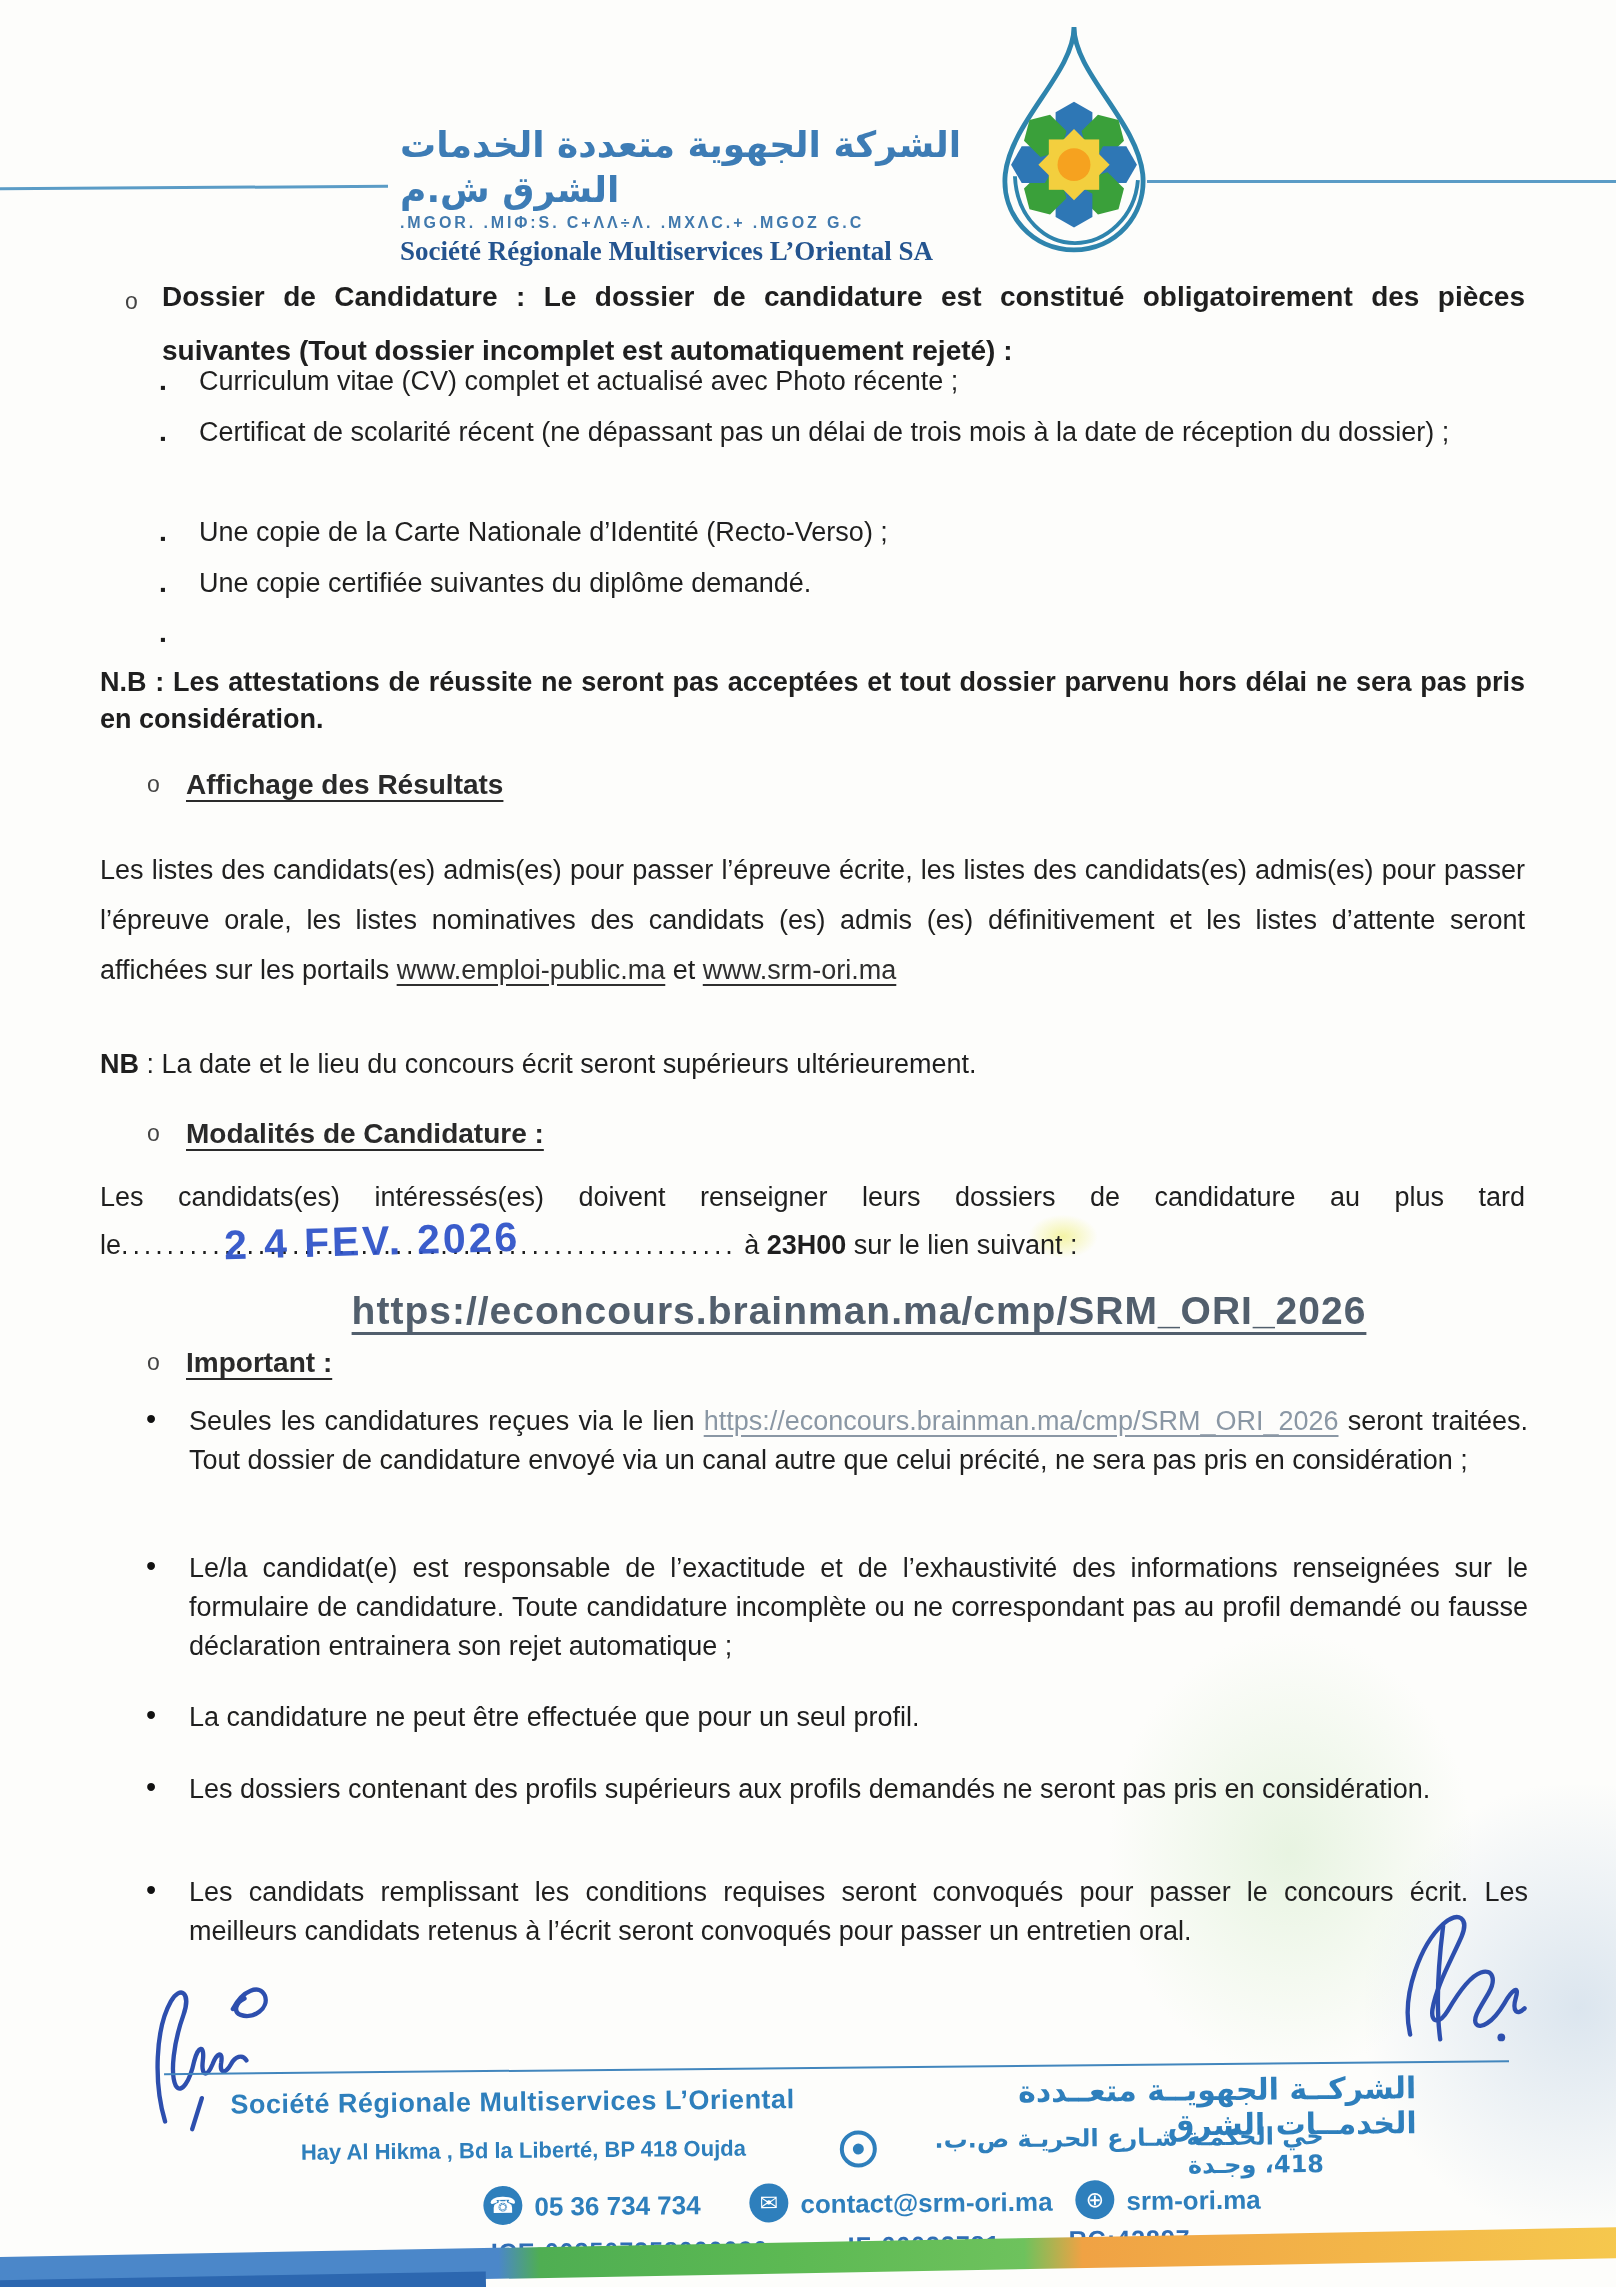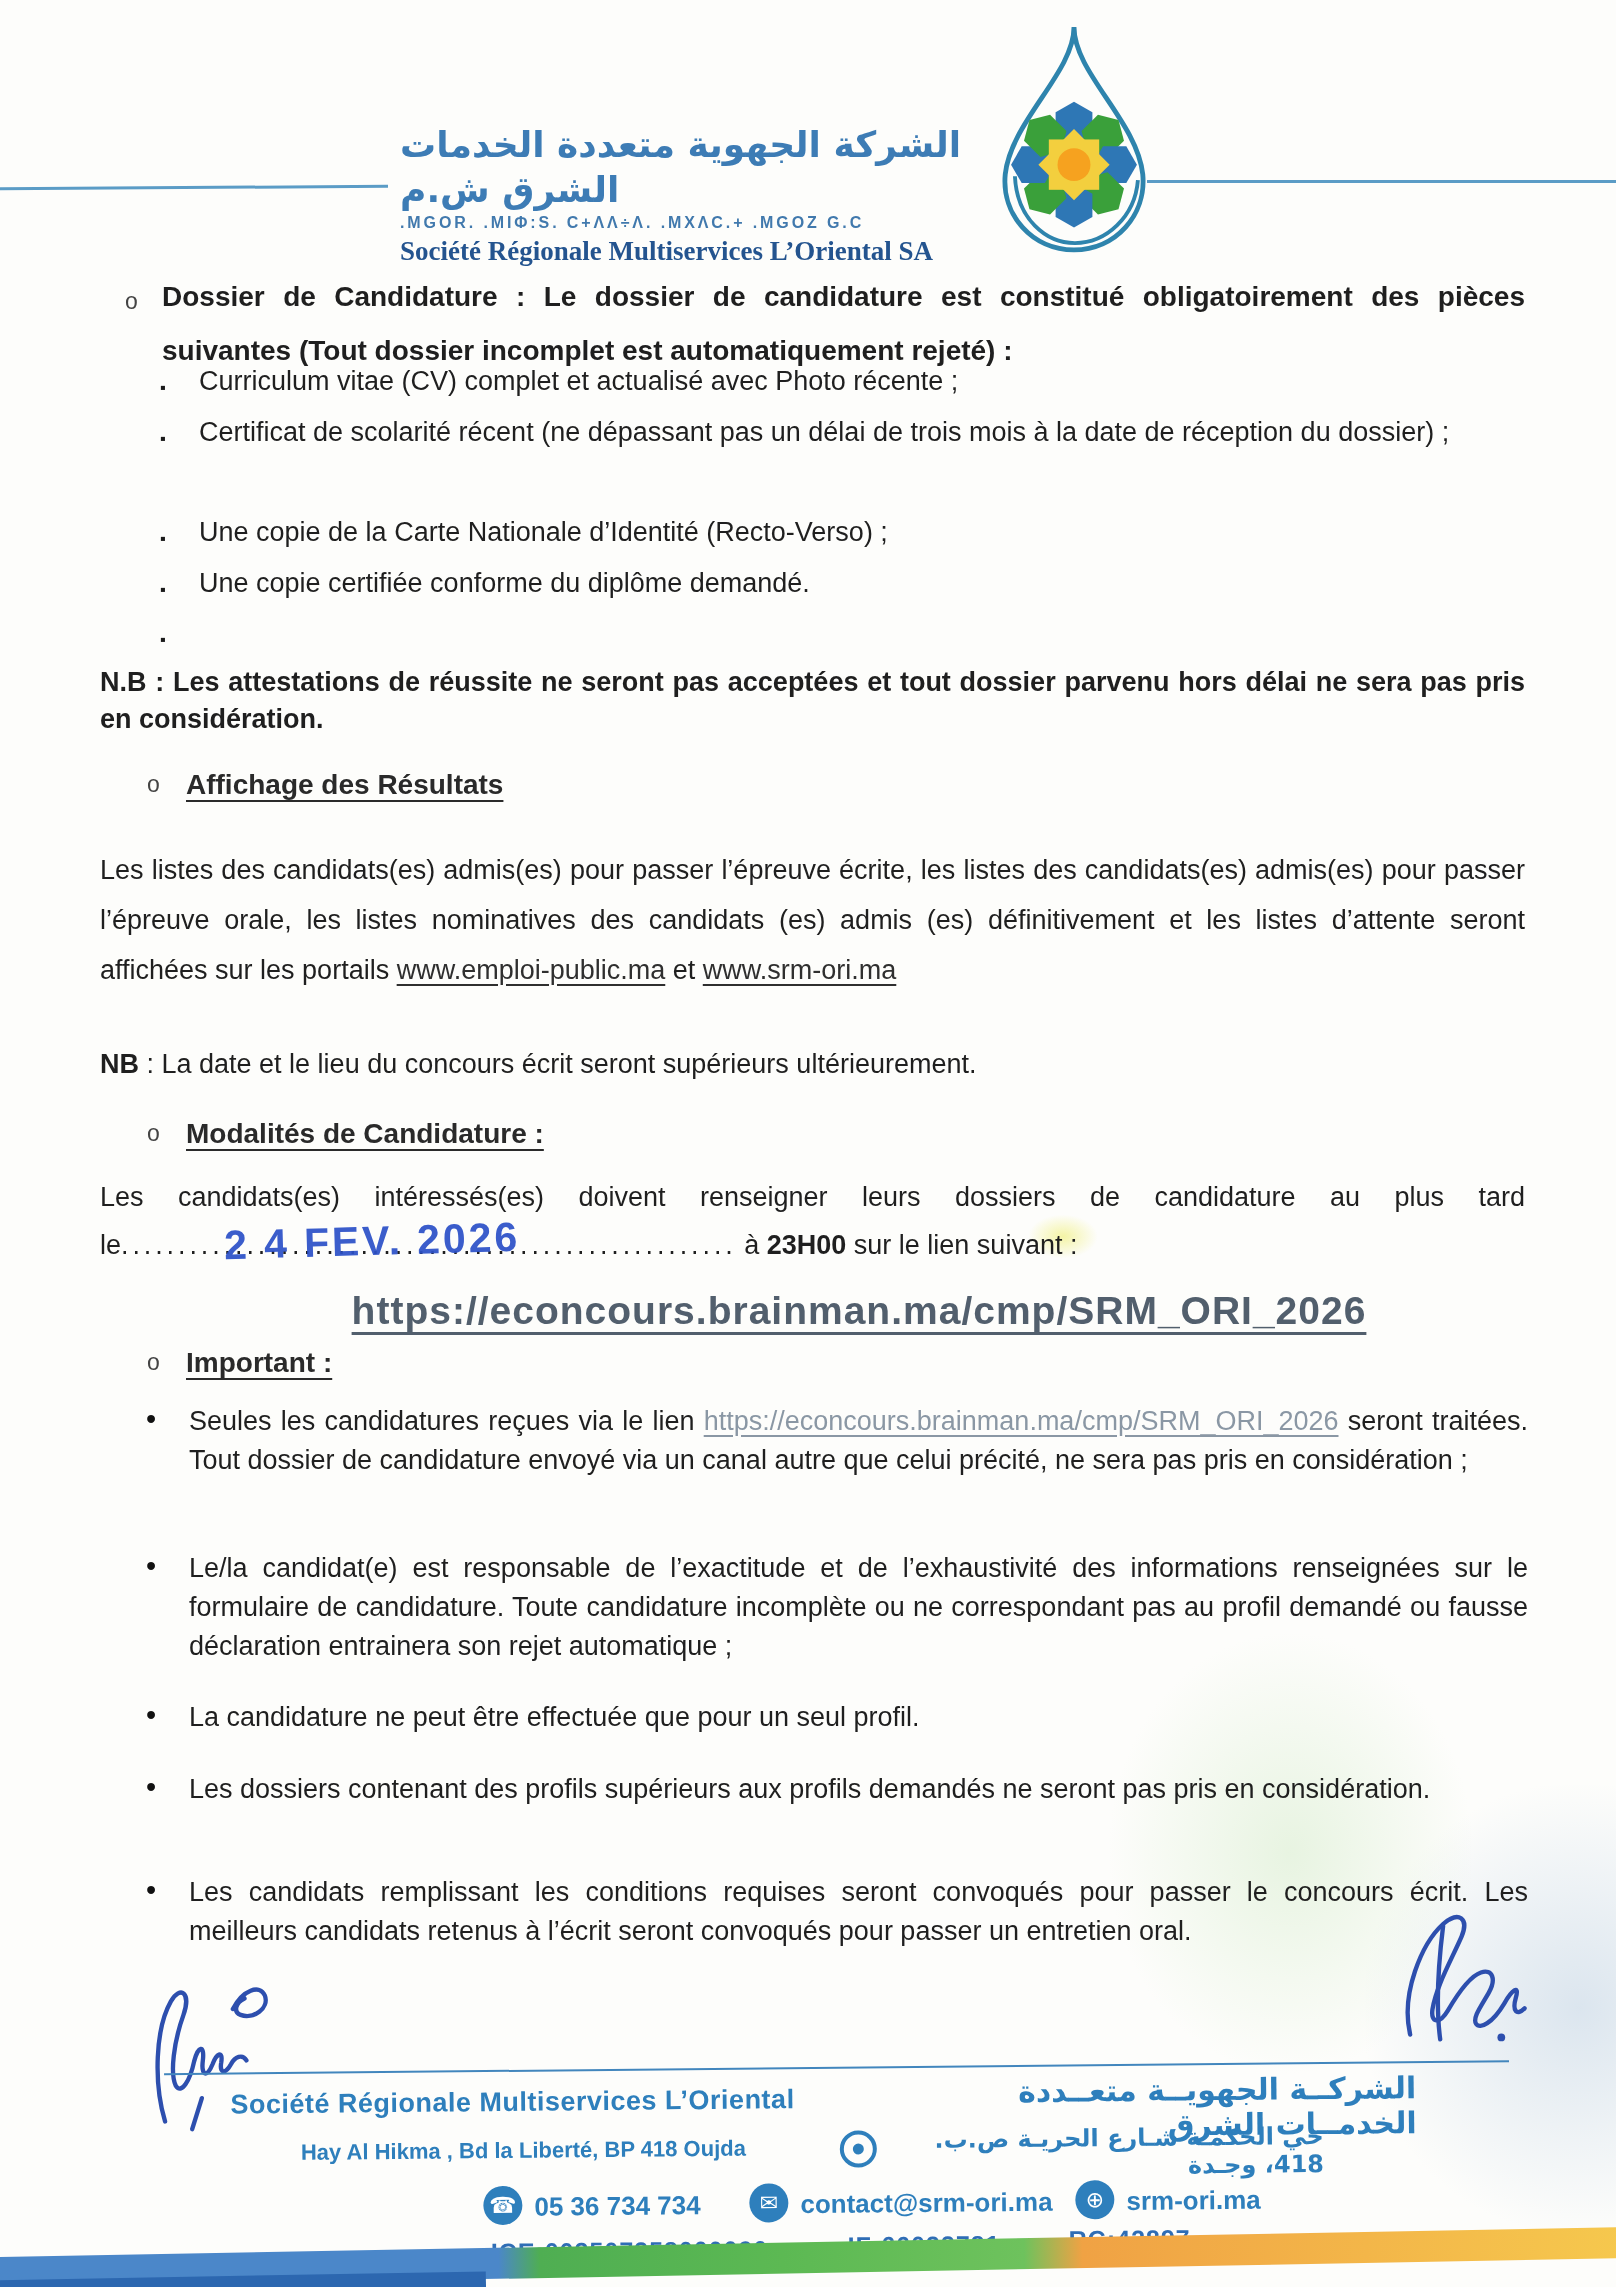--- a/index.html
+++ b/index.html
@@ -123,21 +123,21 @@
   <div class="sq-item doc" style="top:357px;left:199px;width:1329px;">
     <span class="sq">▪</span><span>Curriculum vitae (CV) complet et actualisé avec Photo récente ;</span>
   </div>
   <div class="sq-item doc" style="top:408px;left:199px;width:1329px;">
     <span class="sq">▪</span><span>Certificat de scolarité récent (ne dépassant pas un délai de trois mois à la date de réception du dossier) ;</span>
   </div>
   <div class="sq-item doc" style="top:508px;left:199px;width:1329px;">
     <span class="sq">▪</span><span>Une copie de la Carte Nationale d’Identité (Recto-Verso) ;</span>
   </div>
   <div class="sq-item doc" style="top:559px;left:199px;width:1329px;">
-    <span class="sq">▪</span><span>Une copie certifiée conforme du diplôme demandé.</span>
+    <span class="sq">▪</span><span>Une copie certifiée suivantes du diplôme demandé.</span>
   </div>
   <div class="sq-item doc" style="top:609px;left:199px;width:1329px;">
     <span class="sq">▪</span>
   </div>
 
   <div class="nb doc" style="top:664px;left:100px;width:1425px;">N.B : Les attestations de réussite ne seront pas acceptées et tout dossier parvenu hors délai ne sera pas pris en considération.</div>
 
   <div class="heading" style="top:769px;left:186px;">
     <span class="marker-o">o</span><span class="title">Affichage des Résultats</span>
   </div>

